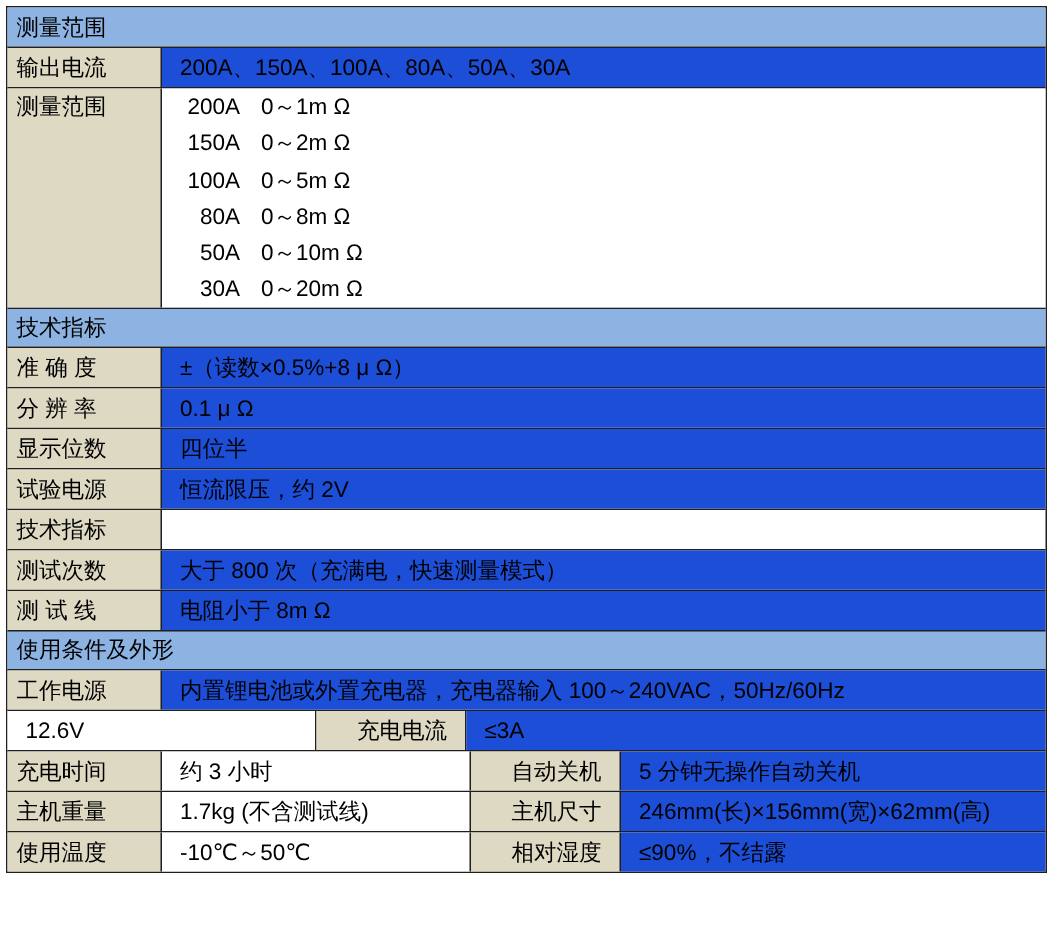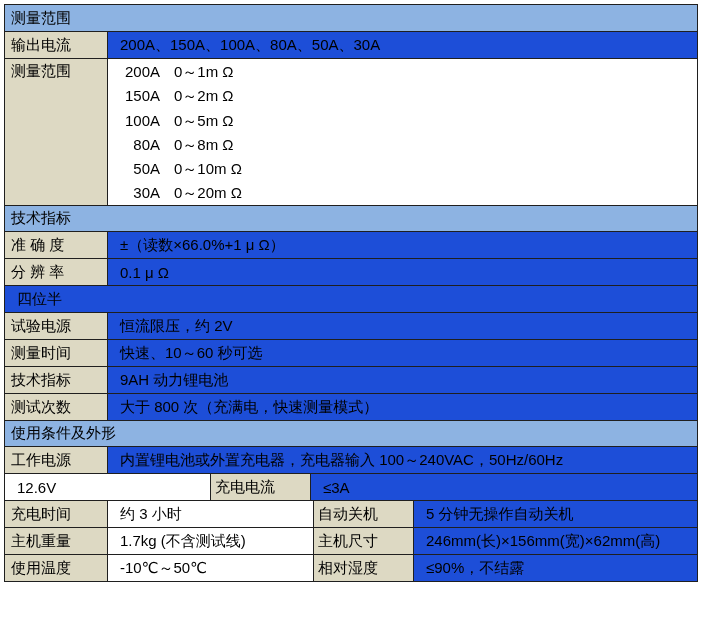--- a/index.html
+++ b/index.html
@@ -85,21 +85,21 @@
     padding-left: 12px;
     display: flex;
     align-items: center;
     background: #ffffff;
   }
   .cell-label2 {
     width: 100px;
     flex: none;
     background: #DDD9C3;
     border-right: 1px solid #1f1f1f;
-    padding-left: 4px;
+    padding-left: 27px;
     display: flex;
     align-items: center;
   }
 </style>
 </head>
 <body>
 
 <div class="spec-table">
 
   <div class="row-header">
@@ -122,44 +122,44 @@
       <div class="range-line"><span class="range-cur">30A</span><span class="range-val">0～20m Ω</span></div>
     </div>
   </div>
 
   <div class="row-header">
     <span>技术指标</span>
   </div>
 
   <div class="row row-std">
     <div class="cell-label">准 确 度</div>
-    <div class="cell-value">±（读数×66.0%+1 μ Ω）</div>
+    <div class="cell-value">±（读数×0.5%+8 μ Ω）</div>
   </div>
   <div class="row row-std">
     <div class="cell-label">分 辨 率</div>
     <div class="cell-value">0.1 μ Ω</div>
   </div>
   <div class="row row-std">
+    <div class="cell-label">显示位数</div>
     <div class="cell-value">四位半</div>
   </div>
   <div class="row row-std">
     <div class="cell-label">试验电源</div>
     <div class="cell-value">恒流限压，约 2V</div>
   </div>
   <div class="row row-std">
-    <div class="cell-label">测量时间</div>
-    <div class="cell-value">快速、10～60 秒可选</div>
-  </div>
-  <div class="row row-std">
     <div class="cell-label">技术指标</div>
-    <div class="cell-value">9AH 动力锂电池</div>
   </div>
   <div class="row row-std">
     <div class="cell-label">测试次数</div>
     <div class="cell-value">大于 800 次（充满电，快速测量模式）</div>
+  </div>
+  <div class="row row-std">
+    <div class="cell-label">测 试 线</div>
+    <div class="cell-value">电阻小于 8m Ω</div>
   </div>
 
   <div class="row-header">
     <span>使用条件及外形</span>
   </div>
 
   <div class="row row-std">
     <div class="cell-label">工作电源</div>
     <div class="cell-value">内置锂电池或外置充电器，充电器输入 100～240VAC，50Hz/60Hz</div>
   </div>

